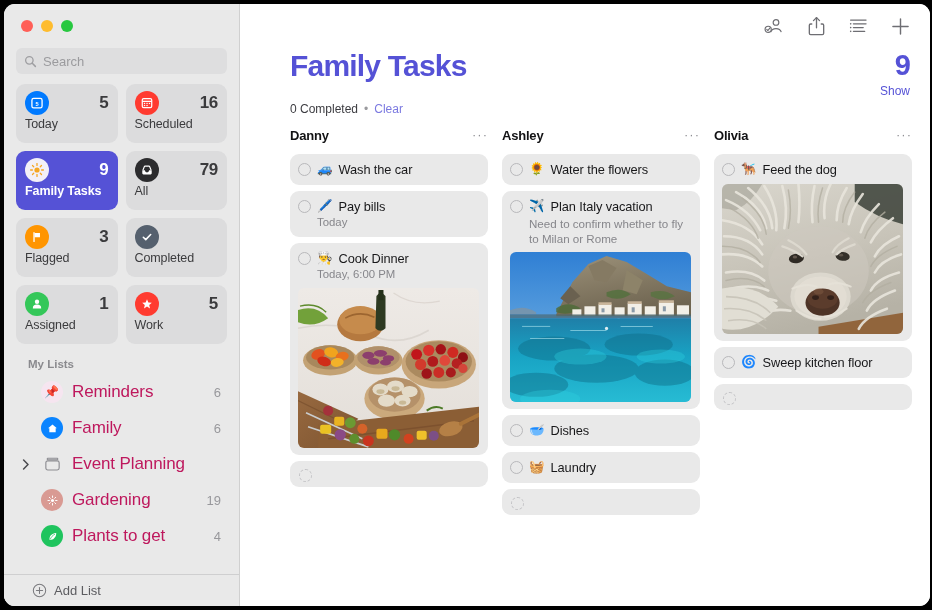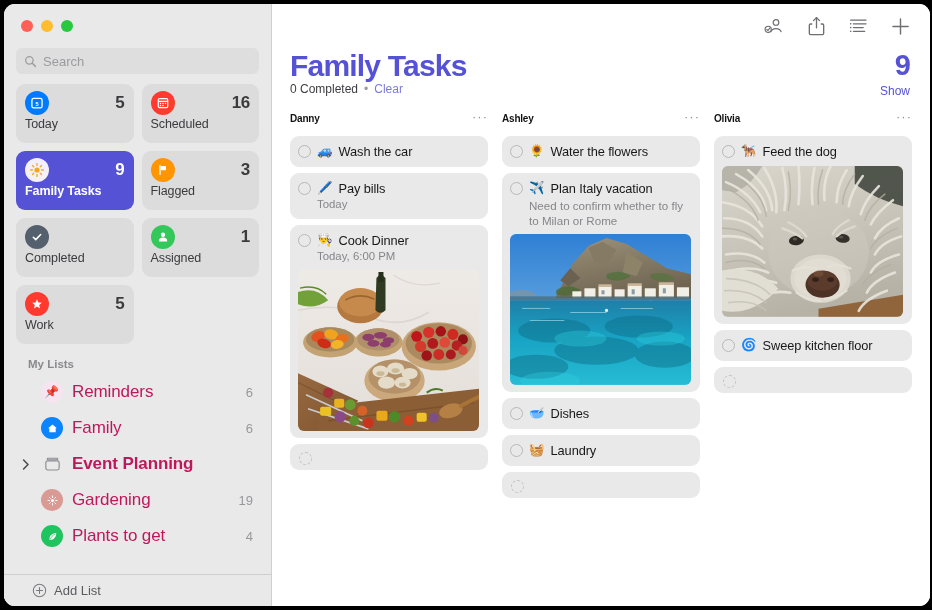--- a/index.html
+++ b/index.html
@@ -10,20 +10,21 @@
     overflow: hidden;
   }
   .window {
     position: absolute; left: 4px; top: 4px;
     width: 926px; height: 602px;
     border-radius: 11px;
     overflow: hidden;
     display: flex;
     box-shadow: 0 0 0 0.5px rgba(0,0,0,0.35);
     background: #ffffff;
+    gap: 32px;
   }
 
   
   .sidebar {
     width: 270px; height: 100%;
     background: #e9e9e9;
     border-right: 0.5px solid #d0d0d0;
     display: flex; flex-direction: column;
     position: relative;
   }
@@ -78,21 +79,21 @@
     height: 36px; display: flex; align-items: center;
     padding: 0 8px 0 6px; border-radius: 6px; gap: 9px;
   }
   .lr-disc { width: 12px; flex: none; display: flex; align-items: center; justify-content: center; }
   .lr-icon {
     width: 22px; height: 22px; border-radius: 50%; flex: none;
     display: flex; align-items: center; justify-content: center;
     font-size: 12px;
   }
   .lr-name { font-size: 17px; color: #be185d; flex: 1 1 auto; letter-spacing: -.1px; }
-  .lr-name.bold { font-weight: 700; }
+  .lr-name.bold { font-weight: 400; }
   .lr-count { font-size: 13px; color: #98989c; }
 
   .addlist {
     height: 32px; flex: none; display: flex; align-items: center;
     gap: 7px; padding-left: 28px;
     border-top: 0.5px solid #cfcfd0; background: #e9e9e9;
   }
   .addlist .al-label { font-size: 13px; color: #5c5c60; }
 
   
@@ -101,33 +102,33 @@
     height: 44px; flex: none; display: flex; align-items: center;
     justify-content: flex-end; gap: 22px; padding-right: 20px;
   }
   .tb-btn { width: 20px; height: 20px; display: flex; align-items: center; justify-content: center; }
 
   .titlerow {
     display: flex; align-items: flex-start; justify-content: space-between;
     padding: 2px 20px 0 18px; flex: none;
   }
   .title { font-size: 30px; font-weight: 700; color: #5552d6; letter-spacing: -.8px; line-height: 1.05; }
-  .subrow { margin-top: 0; font-size: 12px; color: #3c3c41; display: flex; gap: 6px; align-items: center; }
+  .subrow { margin-top: 20px; font-size: 12px; color: #3c3c41; display: flex; gap: 6px; align-items: center; }
   .subrow .sep { color: #9a9a9e; }
   .clear-link { color: #7b79e0; }
   .count-big { font-size: 29px; font-weight: 700; color: #5552d6; text-align: right; line-height: 1.05; letter-spacing: -.8px; }
   .show-link { font-size: 12px; color: #5552d6; text-align: right; margin-top: 4px; font-weight: 500; }
 
   .columns {
     flex: 1 1 auto; display: flex; gap: 14px;
     padding: 8px 18px 0 18px; overflow: hidden;
   }
   .column { width: 198px; flex: none; display: flex; flex-direction: column; }
   .col-head { display: flex; align-items: center; justify-content: space-between; height: 24px; margin-bottom: 6px; }
-  .col-name { font-size: 10px; font-weight: 700; color: #121214; letter-spacing: -.2px; }
+  .col-name { font-size: 13px; font-weight: 700; color: #121214; letter-spacing: -.2px; }
   .col-dots { color: #8e8e93; font-size: 13px; letter-spacing: 1px; line-height: 1; padding-bottom: 3px; }
 
   .cards { display: flex; flex-direction: column; gap: 6px; }
   .card { background: #e9e9e9; border-radius: 9px; padding: 7px 9px 7px 8px; }
   .card-main { display: flex; align-items: flex-start; gap: 6px; }
   .circle {
     width: 13px; height: 13px; border-radius: 50%;
     border: 1.2px solid #b8b8bb; flex: none; margin-top: 2px; background: transparent;
   }
   .circle.dashed { border-style: dashed; border-color: #c2c2c5; }
@@ -213,20 +214,32 @@
                 <line x1="12.5" y1="3.5" x2="11.3" y2="4.7"></line>
                   <line x1="4.7" y1="11.3" x2="3.5" y2="12.5"></line>
               </g>
             </svg>
           </div>
           <div class="sc-count">9</div>
         </div>
         <div class="sc-label">Family Tasks</div>
       </div>
 
+      <div class="smartcard">
+        <div class="sc-top">
+          <div class="sc-badge" style="background:#2c2c2e">
+            <svg width="14" height="14" viewBox="0 0 16 16">
+              <path d="M2.6 8.4 h3 a2.4 2.4 0 0 0 4.8 0 h3 v3.4 a1.3 1.3 0 0 1 -1.3 1.3 h-8.2 a1.3 1.3 0 0 1 -1.3 -1.3 z" fill="#fff"></path>
+              <path d="M3.3 8.2 L4.9 4.2 a1 1 0 0 1 .9 -.6 h4.4 a1 1 0 0 1 .9 .6 l1.6 4" fill="none" stroke="#fff" stroke-width="1.3" stroke-linejoin="round"></path>
+            </svg>
+          </div>
+          <div class="sc-count">79</div>
+        </div>
+        <div class="sc-label">All</div>
+      </div>
 
       <div class="smartcard">
         <div class="sc-top">
           <div class="sc-badge" style="background:#ff9500">
             <svg width="14" height="14" viewBox="0 0 16 16">
               <path d="M4.6 3 v10" stroke="#fff" stroke-width="1.5" stroke-linecap="round"></path>
               <path d="M5.2 3.4 h6.2 v4.8 h-6.2 z" fill="#fff"></path>
             </svg>
           </div>
           <div class="sc-count">3</div>

